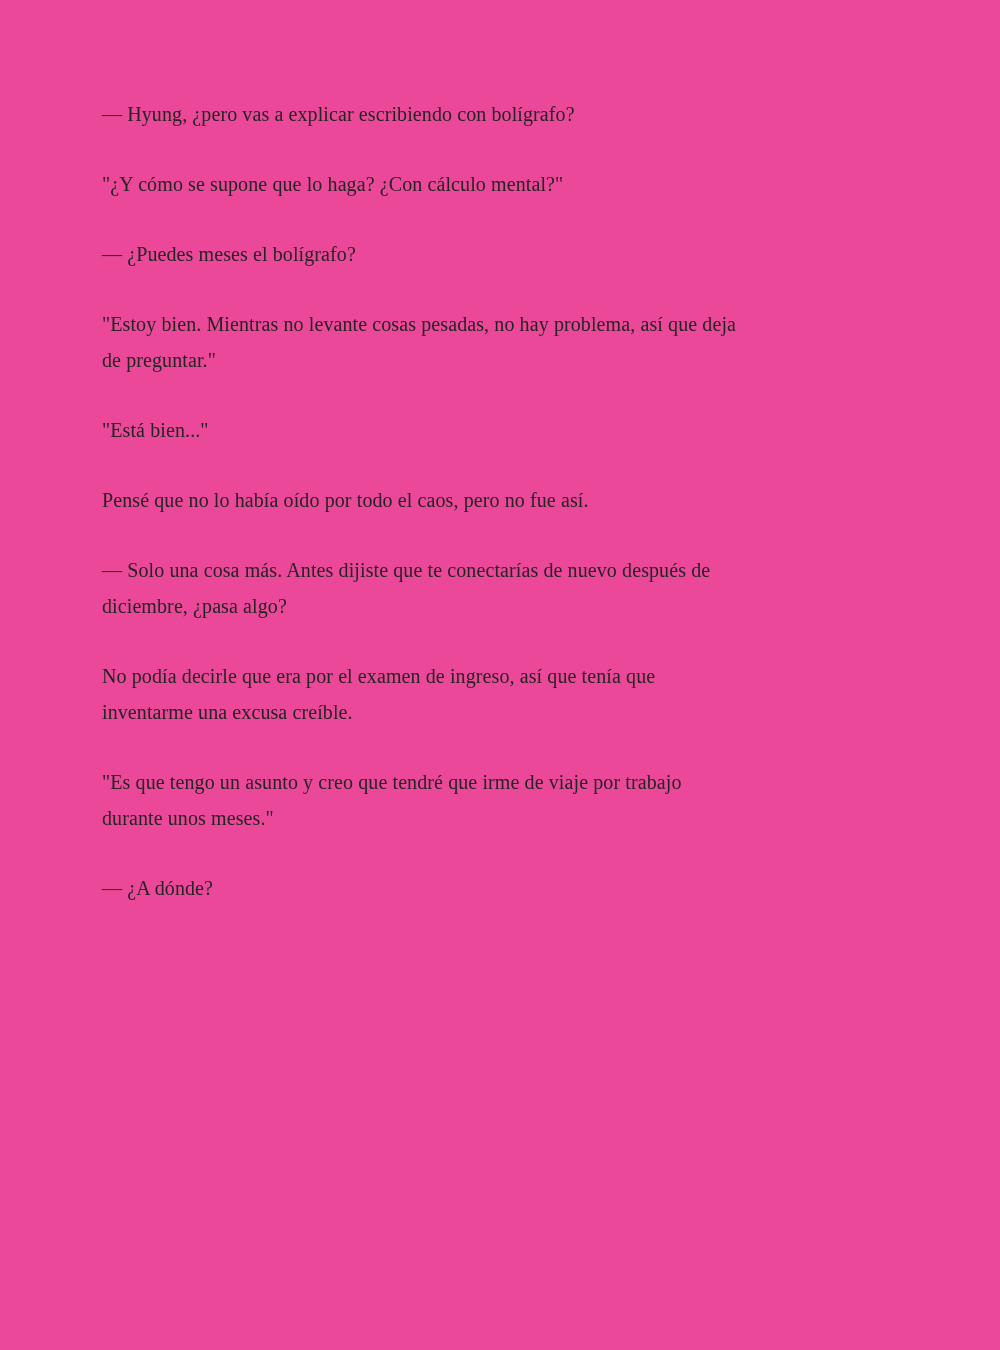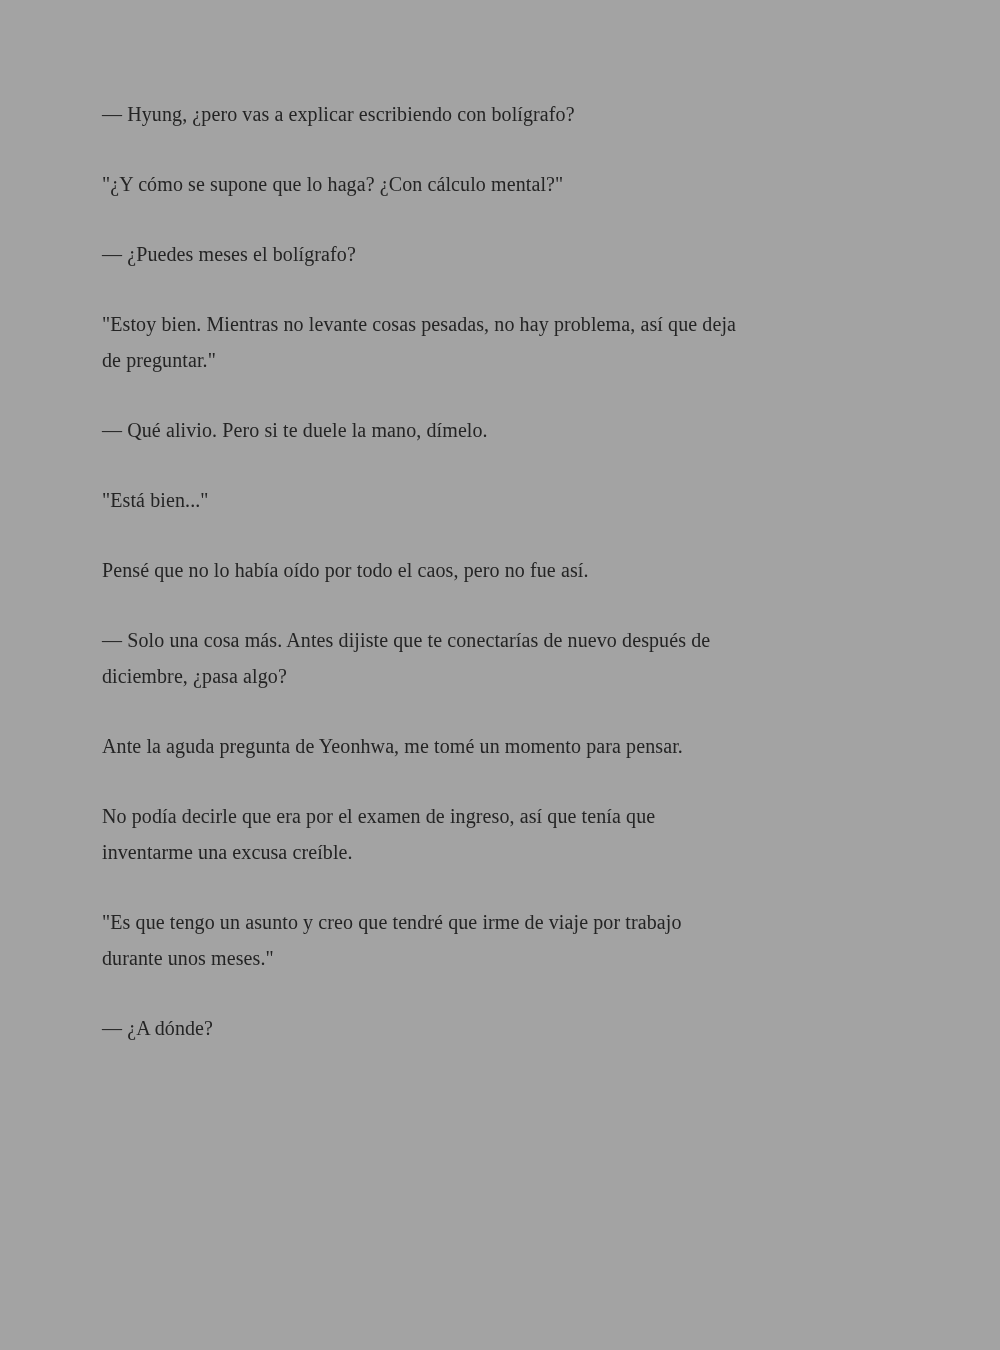--- a/index.html
+++ b/index.html
@@ -11,44 +11,42 @@
     width: 1000px;
     height: 1350px;
     overflow: hidden;
     font-family: "Liberation Serif", "DejaVu Serif", serif;
   }
   .page {
     box-sizing: border-box;
     width: 1000px;
     height: 1350px;
     padding: 96px 98px 0 102px;
-    background: #a3a3a3;
+    background: #ec4899;
   }
   .page p {
     margin: 0 0 34px 0;
     font-size: 20px;
     line-height: 36px;
     color: #242424;
     white-space: pre-line; 
     letter-spacing: 0.1px;
   }
 </style>
 </head>
 <body>
 
 <div class="page">
   <p>— Hyung, ¿pero vas a explicar escribiendo con bolígrafo?</p>
   <p>"¿Y cómo se supone que lo haga? ¿Con cálculo mental?"</p>
   <p>— ¿Puedes meses el bolígrafo?</p>
   <p>"Estoy bien. Mientras no levante cosas pesadas, no hay problema, así que deja
 de preguntar."</p>
-  <p>— Qué alivio. Pero si te duele la mano, dímelo.</p>
   <p>"Está bien..."</p>
   <p>Pensé que no lo había oído por todo el caos, pero no fue así.</p>
   <p>— Solo una cosa más. Antes dijiste que te conectarías de nuevo después de
 diciembre, ¿pasa algo?</p>
-  <p>Ante la aguda pregunta de Yeonhwa, me tomé un momento para pensar.</p>
   <p>No podía decirle que era por el examen de ingreso, así que tenía que
 inventarme una excusa creíble.</p>
   <p>"Es que tengo un asunto y creo que tendré que irme de viaje por trabajo
 durante unos meses."</p>
   <p>— ¿A dónde?</p>
 </div>
 
 </body></html>

